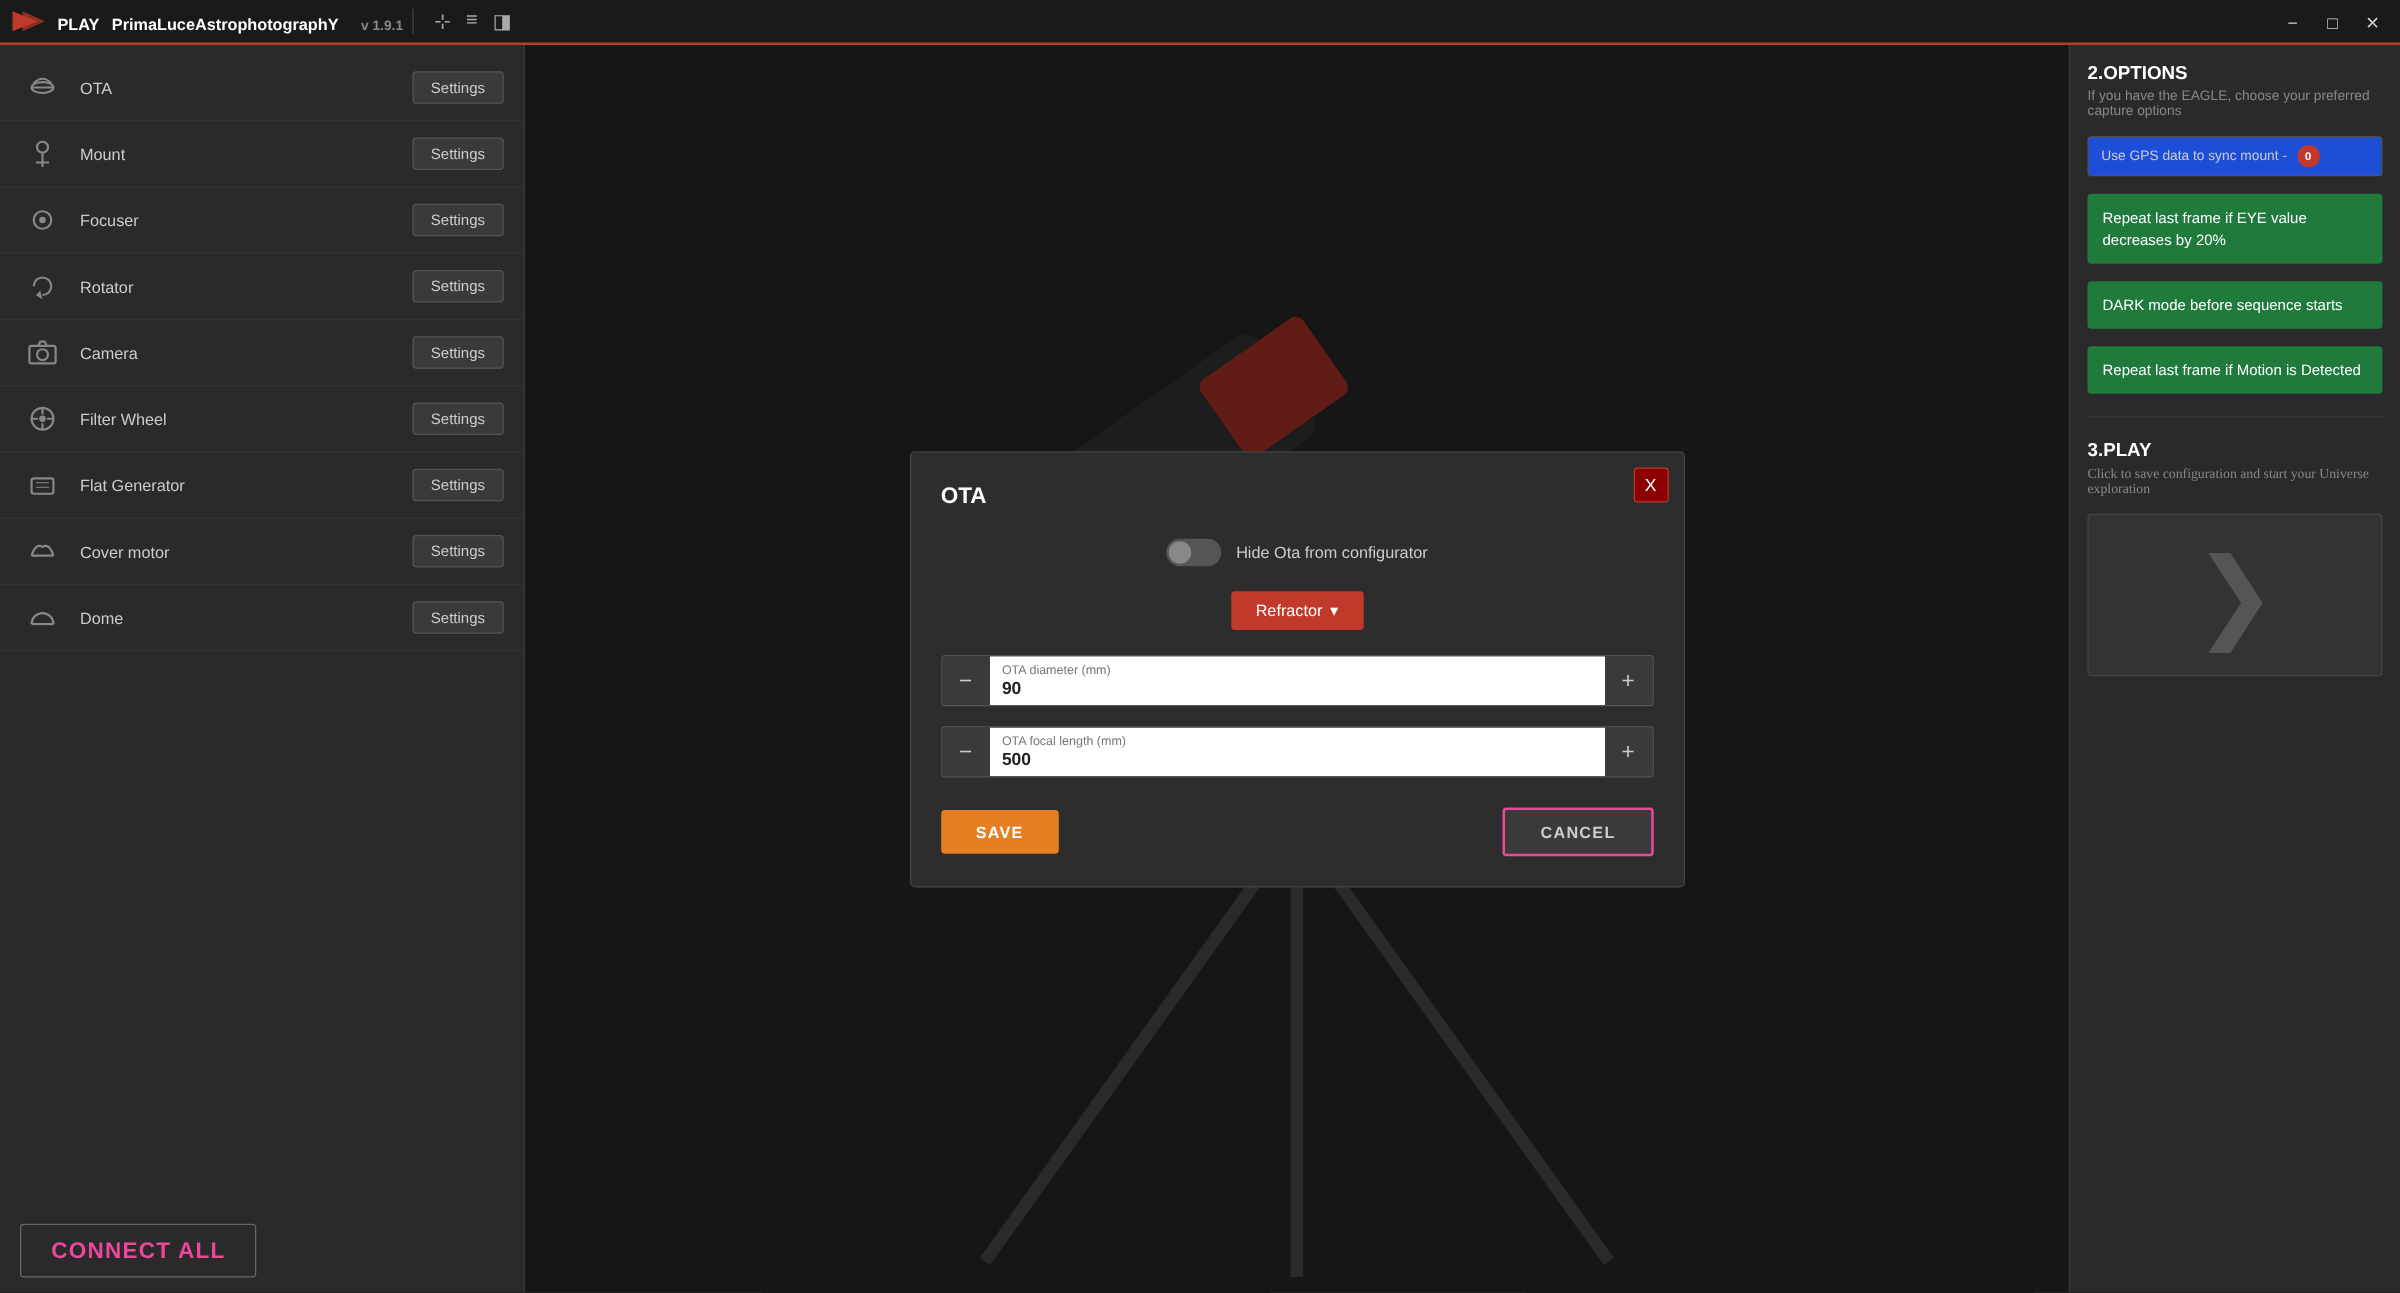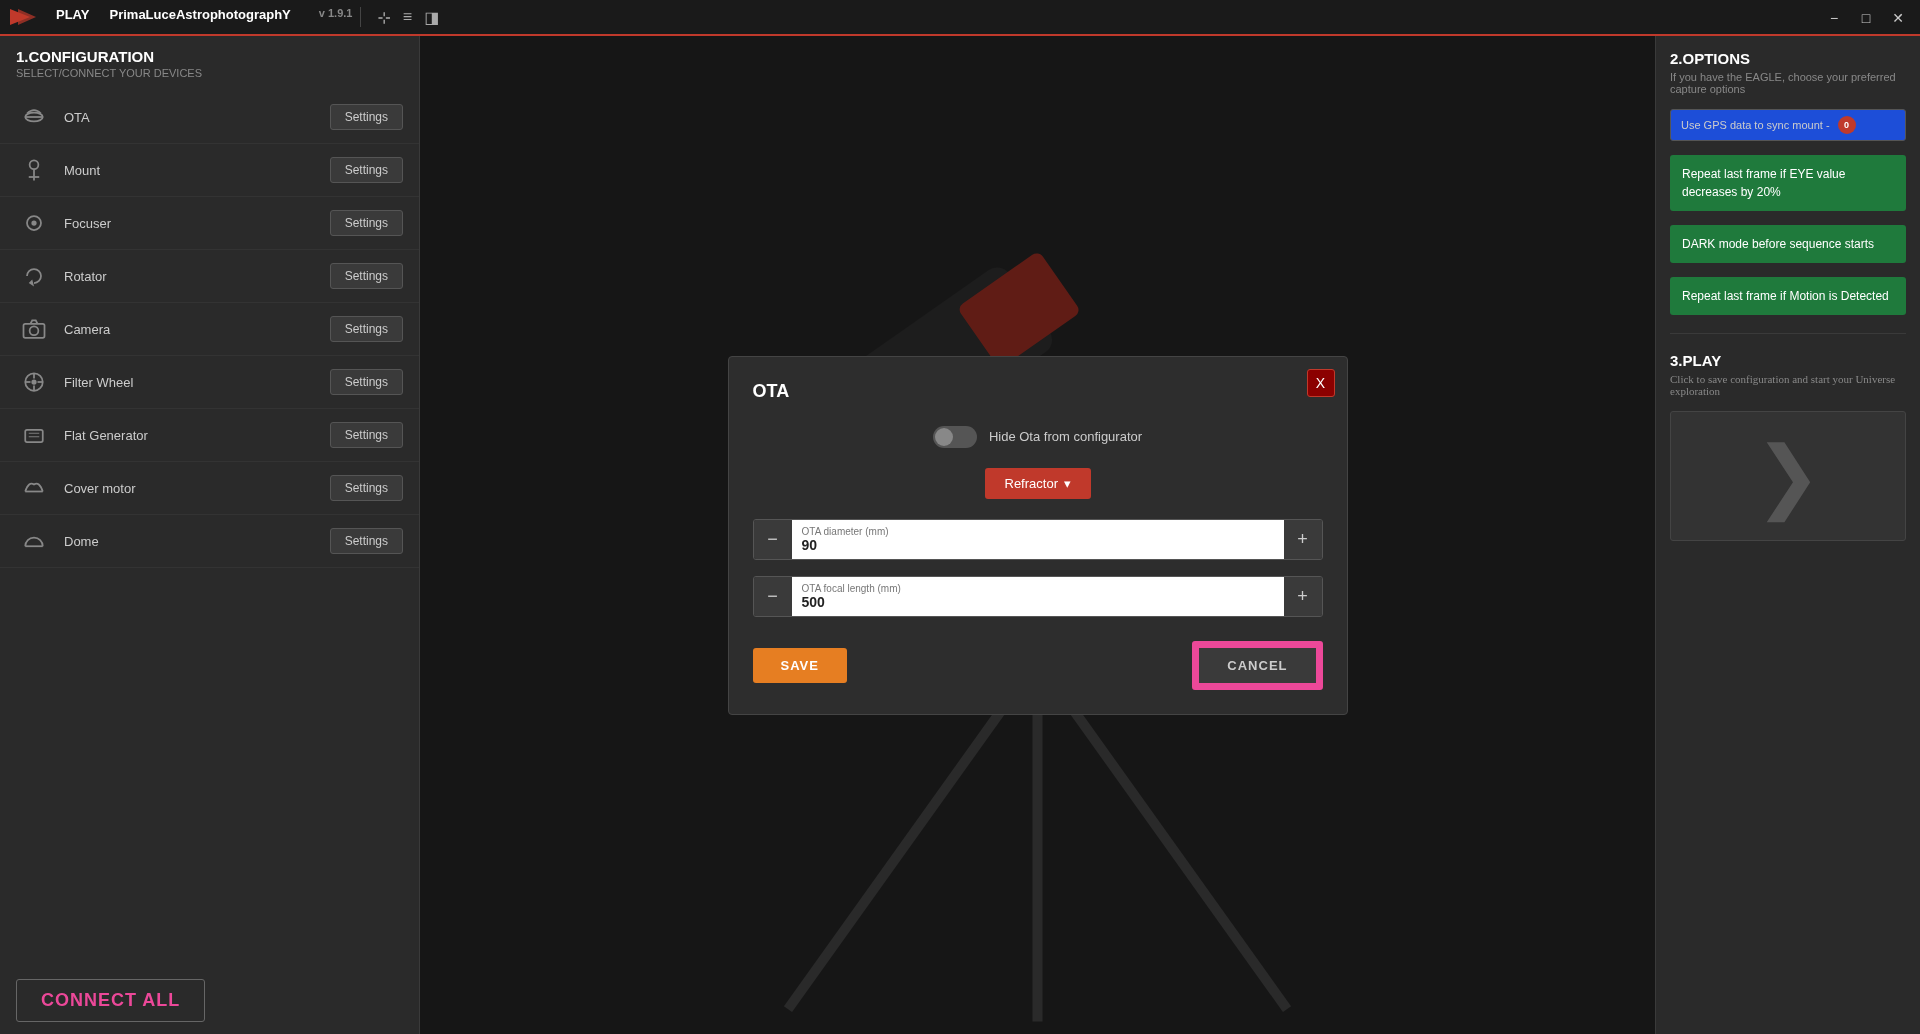--- a/index.html
+++ b/index.html
@@ -20,22 +20,22 @@
       height: 36px;
       display: flex;
       align-items: center;
       padding: 0 8px;
       border-bottom: 2px solid #c0392b;
       position: relative;
       z-index: 10;
     }
     .title-bar-logo {
       display: flex;
-      align-items: flex-start;
-      gap: 20px;
+      align-items: flex-end;
+      gap: 10px;
       color: #fff;
       font-weight: bold;
       font-size: 13px;
     }
     .title-bar-version {
       color: #888;
       font-size: 11px;
       margin-left: 8px;
     }
     .title-bar-divider {
@@ -301,21 +301,21 @@
       color: #fff;
       padding: 10px 28px;
       border-radius: 3px;
       cursor: pointer;
       font-size: 13px;
       font-weight: bold;
       letter-spacing: 1px;
     }
     .cancel-btn {
       background: #3a3a3a;
-      border: 7px solid #ec4899;
+      border: 2px solid #ec4899;
       color: #ccc;
       padding: 10px 28px;
       border-radius: 3px;
       cursor: pointer;
       font-size: 13px;
       font-weight: bold;
       letter-spacing: 1px;
     }
 
     
@@ -438,24 +438,20 @@
   <div class="title-bar-controls">
     <div class="title-ctrl">−</div>
     <div class="title-ctrl">□</div>
     <div class="title-ctrl close">✕</div>
   </div>
 </div>
 
 <div class="main-layout">
 
   <div class="left-panel">
-    <div class="panel-header">
-      <div class="panel-title">1.CONFIGURATION</div>
-      <div class="panel-subtitle">SELECT/CONNECT YOUR DEVICES</div>
-    </div>
 
     <div class="device-list">
 
       <div class="device-item">
         <div class="device-icon">
           <svg viewBox="0 0 32 32">
               <ellipse cx="16" cy="16" rx="10" ry="5" fill="none" stroke="#888" stroke-width="2"></ellipse>
               <line x1="6" y1="16" x2="26" y2="16" stroke="#888" stroke-width="2"></line>
               <path d="M8 12 Q16 4 24 12" fill="none" stroke="#888" stroke-width="2"></path>
             </svg>

